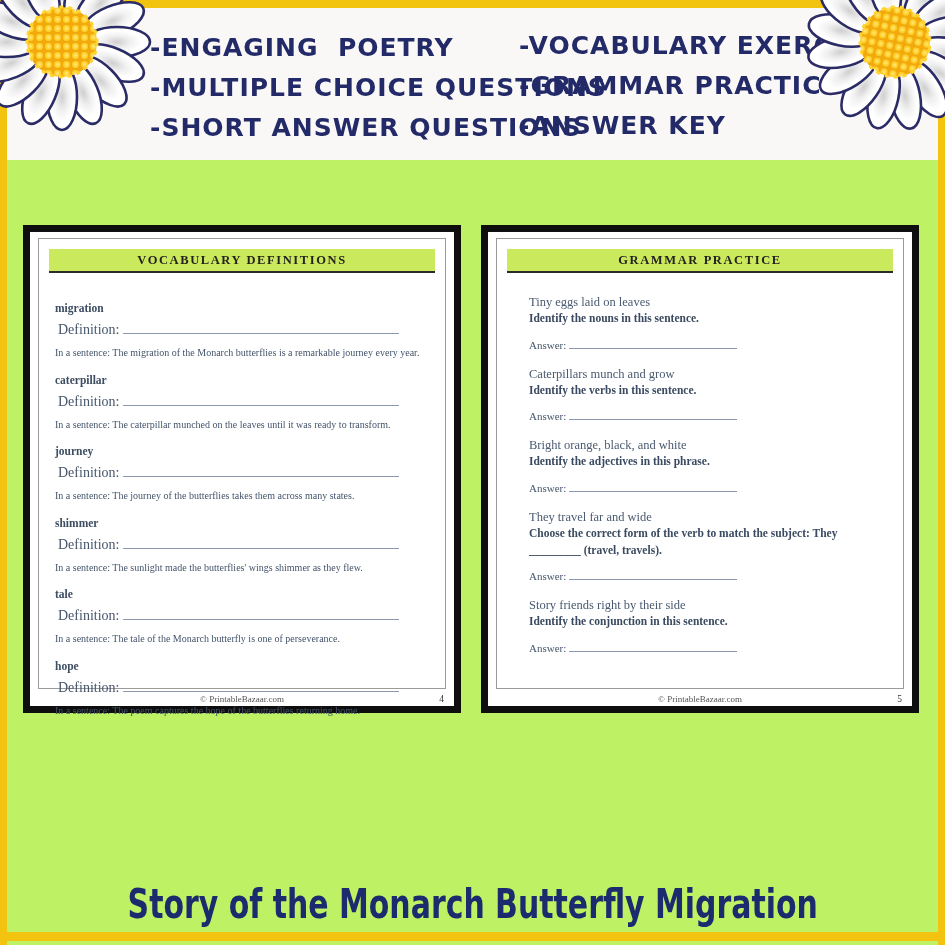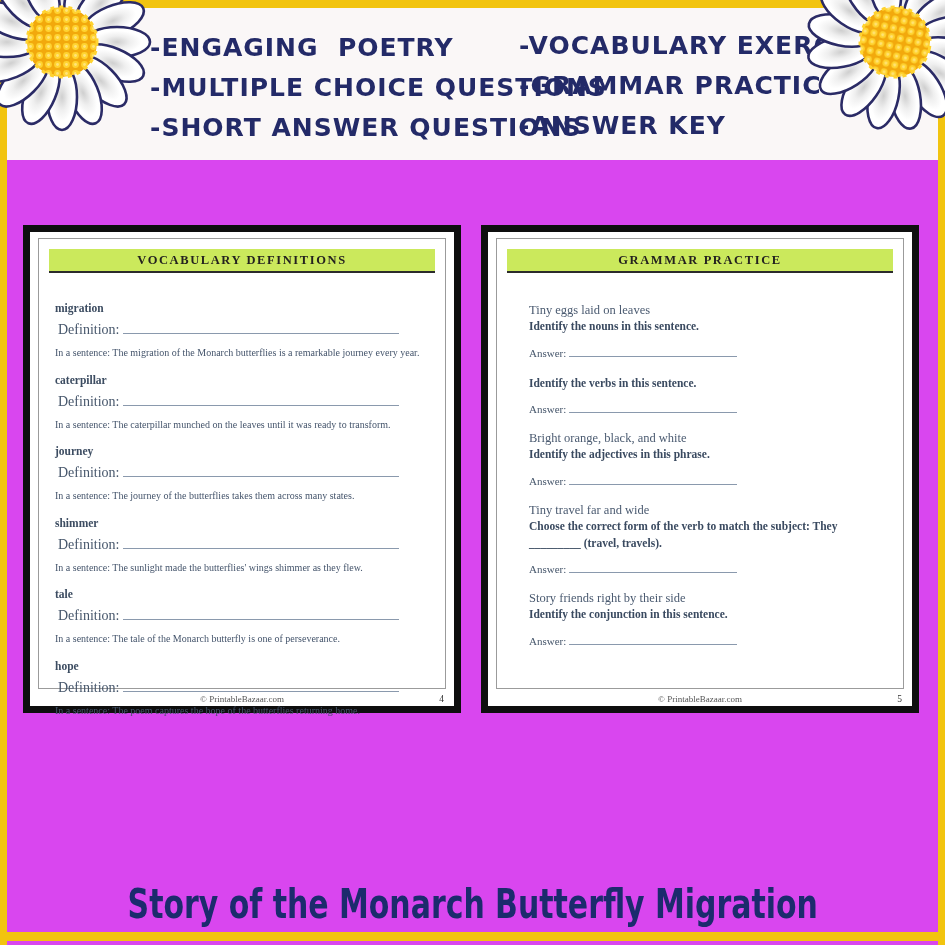--- a/index.html
+++ b/index.html
@@ -1,16 +1,16 @@
 <!DOCTYPE html>
 <html><head>
 <meta charset="utf-8">
 <style>
   html,body{margin:0;padding:0;background:#fff;}
-  .canvas{position:relative;width:945px;height:945px;background:#d946ef;overflow:hidden;
+  .canvas{position:relative;width:945px;height:945px;background:#bef264;overflow:hidden;
           font-family:"Liberation Serif",serif;}
 
   
   .frame{position:absolute;background:#f2c40f;}
   .frame-top{top:0;left:0;right:0;height:8px;}
   .frame-left{top:0;left:0;bottom:0;width:7px;}
   .frame-right{top:0;right:0;bottom:0;width:7px;}
   .frame-bottom{left:0;right:0;top:932px;height:9px;}
 
   
@@ -25,21 +25,21 @@
   .page{position:absolute;top:225px;width:438px;height:488px;background:#fff;
         border:7px solid #0e0e0e;box-sizing:border-box;}
   .page-vocab{left:23px;}
   .page-grammar{left:481px;}
   .page-inner{position:absolute;top:6px;left:8px;right:8px;bottom:17px;border:1px solid #9b9b9b;}
   .page-header{margin:10px 10px 0 10px;background:#cbe95c;border-bottom:2px solid #2b2b2b;
                text-align:center;font-weight:bold;font-size:12.5px;letter-spacing:1.6px;
                color:#24221f;padding:4px 0 3px 0;}
   .page-body{color:#44546b;}
   .page-vocab .page-body{padding:16px 16px 0 16px;}
-  .page-grammar .page-body{padding:14px 20px 0 32px;}
+  .page-grammar .page-body{padding:6px 20px 0 32px;}
 
   
   .v-entry{margin-top:13px;}
   .v-word{font-weight:bold;font-size:11.5px;color:#3c4c61;}
   .v-def{font-size:14px;margin-top:8px;padding-left:3px;color:#46566b;}
   .v-sent{font-size:10px;margin-top:8px;line-height:1.45;max-width:368px;}
   .wline-def{display:inline-block;width:276px;border-bottom:1px solid #8a99ad;height:9px;}
 
   
   .g-item{margin-top:16px;}
@@ -163,38 +163,39 @@
           <div class="g-item">
             <div class="g-line">Tiny eggs laid on leaves</div>
             <div class="g-instr">Identify the nouns in this sentence.</div>
             <div class="g-ans">
               <span>Answer:</span>
               <span class="wline-ans"></span>
             </div>
           </div>
 
           <div class="g-item">
+            <div class="g-line">Caterpillars munch and grow</div>
             <div class="g-instr">Identify the verbs in this sentence.</div>
             <div class="g-ans">
               <span>Answer:</span>
               <span class="wline-ans"></span>
             </div>
           </div>
 
           <div class="g-item">
             <div class="g-line">Bright orange, black, and white</div>
             <div class="g-instr">Identify the adjectives in this phrase.</div>
             <div class="g-ans">
               <span>Answer:</span>
               <span class="wline-ans"></span>
             </div>
           </div>
 
           <div class="g-item">
-            <div class="g-line">Tiny travel far and wide</div>
+            <div class="g-line">They travel far and wide</div>
             <div class="g-instr">Choose the correct form of the verb to match the subject: They _________ (travel, travels).</div>
             <div class="g-ans">
               <span>Answer:</span>
               <span class="wline-ans"></span>
             </div>
           </div>
 
           <div class="g-item">
             <div class="g-line">Story friends right by their side</div>
             <div class="g-instr">Identify the conjunction in this sentence.</div>

